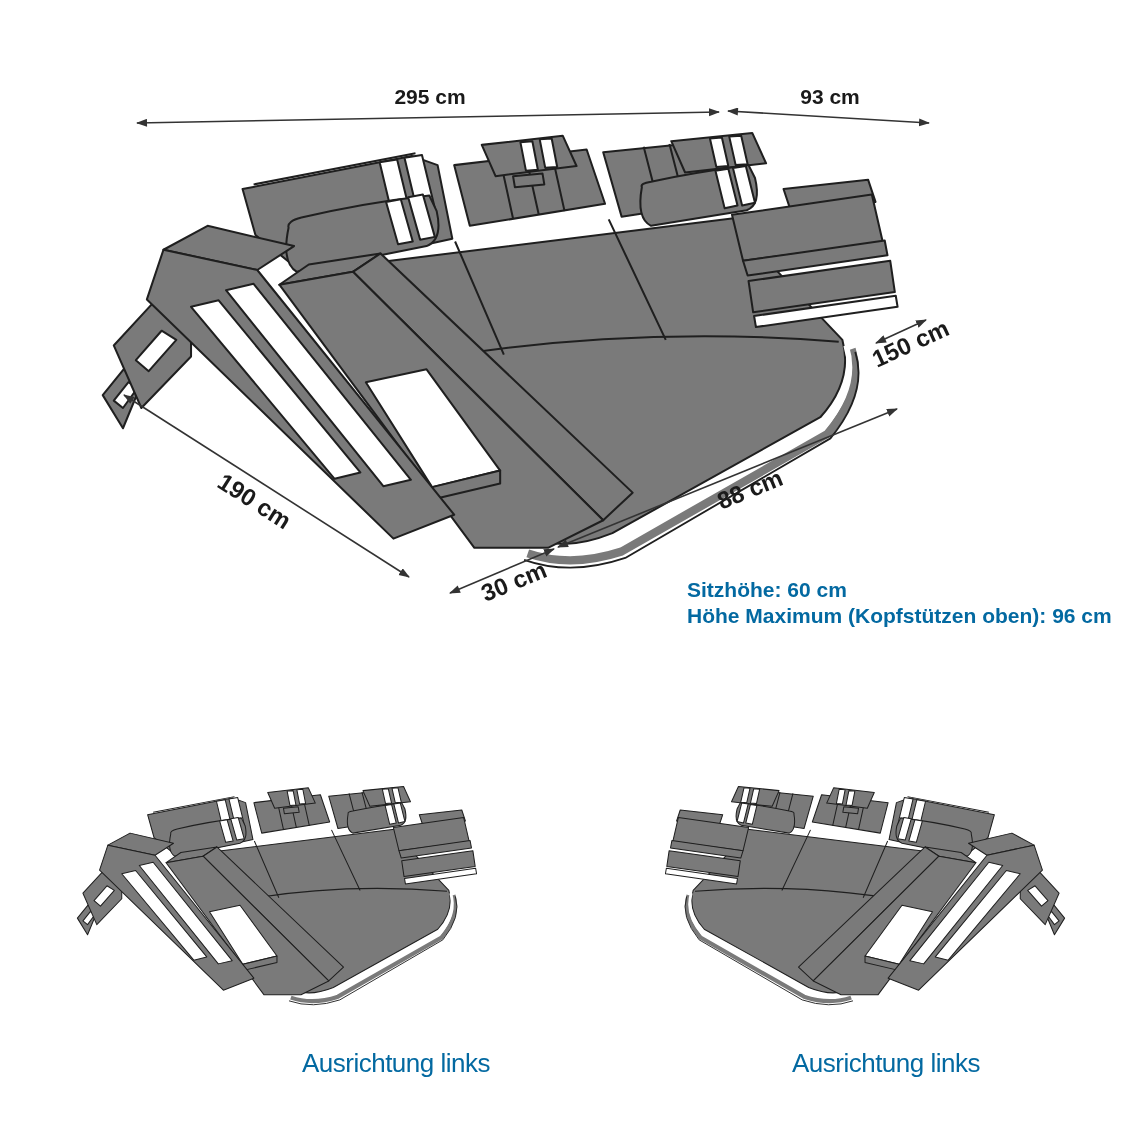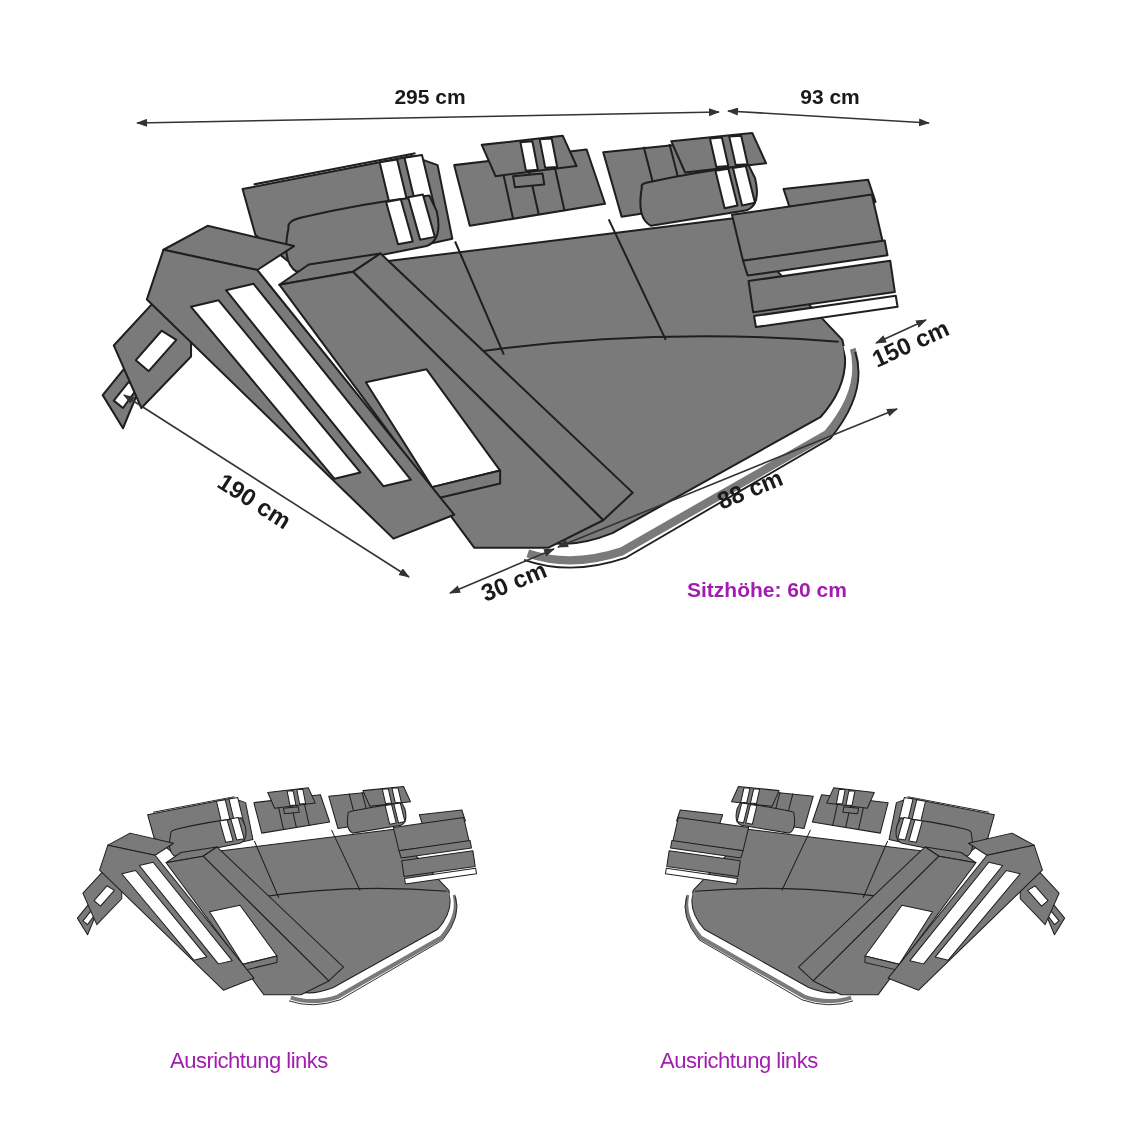--- a/index.html
+++ b/index.html
@@ -1,29 +1,29 @@
 <!DOCTYPE html>
 <html><head>
 <meta charset="utf-8">
 <style>
   html,body{margin:0;padding:0;background:#ffffff;}
   .canvas{
     position:relative;width:1134px;height:1115px;background:#ffffff;
-    font-family:"Liberation Sans",sans-serif;overflow:hidden;color:#a21caf;
+    font-family:"Liberation Sans",sans-serif;overflow:hidden;color:#0369a1;
   }
   .scene{position:absolute;left:0;top:0;width:1134px;height:1134px;}
   .dim-label{font-family:"Liberation Sans",sans-serif;font-size:21px;font-weight:700;fill:#1a1a1a;}
   .dim-label-rot{font-family:"Liberation Sans",sans-serif;font-size:24px;font-weight:700;fill:#1a1a1a;}
   .specs{
     position:absolute;left:687px;top:577px;width:430px;
     font-size:21px;font-weight:700;line-height:26px;white-space:nowrap;
   }
   .caption{
-    position:absolute;top:1048px;width:320px;text-align:left;
-    font-size:22px;font-weight:400;letter-spacing:-0.5px;
+    position:absolute;top:1048px;width:320px;text-align:right;
+    font-size:26px;font-weight:400;letter-spacing:-0.5px;
   }
   .caption-left{left:170px;}
   .caption-right{left:660px;}
 </style>
 </head>
 <body>
 
 <div class="canvas">
 
   <svg class="scene" viewBox="0 0 1134 1134">
@@ -132,17 +132,18 @@
     <text class="dim-label" text-anchor="middle" x="430" y="104">295 cm</text>
     <text class="dim-label" text-anchor="middle" x="830" y="104">93 cm</text>
     <text class="dim-label-rot" text-anchor="middle" transform="translate(250,508) rotate(32.5)">190 cm</text>
     <text class="dim-label-rot" text-anchor="middle" transform="translate(914,351) rotate(-24.5)">150 cm</text>
     <text class="dim-label-rot" text-anchor="middle" transform="translate(753,497) rotate(-22)">88 cm</text>
     <text class="dim-label-rot" text-anchor="middle" transform="translate(517,589) rotate(-22.5)">30 cm</text>
   </svg>
 
   <div class="specs">
     <div>Sitzhöhe: 60 cm</div>
+    <div>Höhe Maximum (Kopfstützen oben): 96 cm</div>
   </div>
 
   <div class="caption caption-left">Ausrichtung links</div>
   <div class="caption caption-right">Ausrichtung links</div>
 </div>
 
 </body></html>

